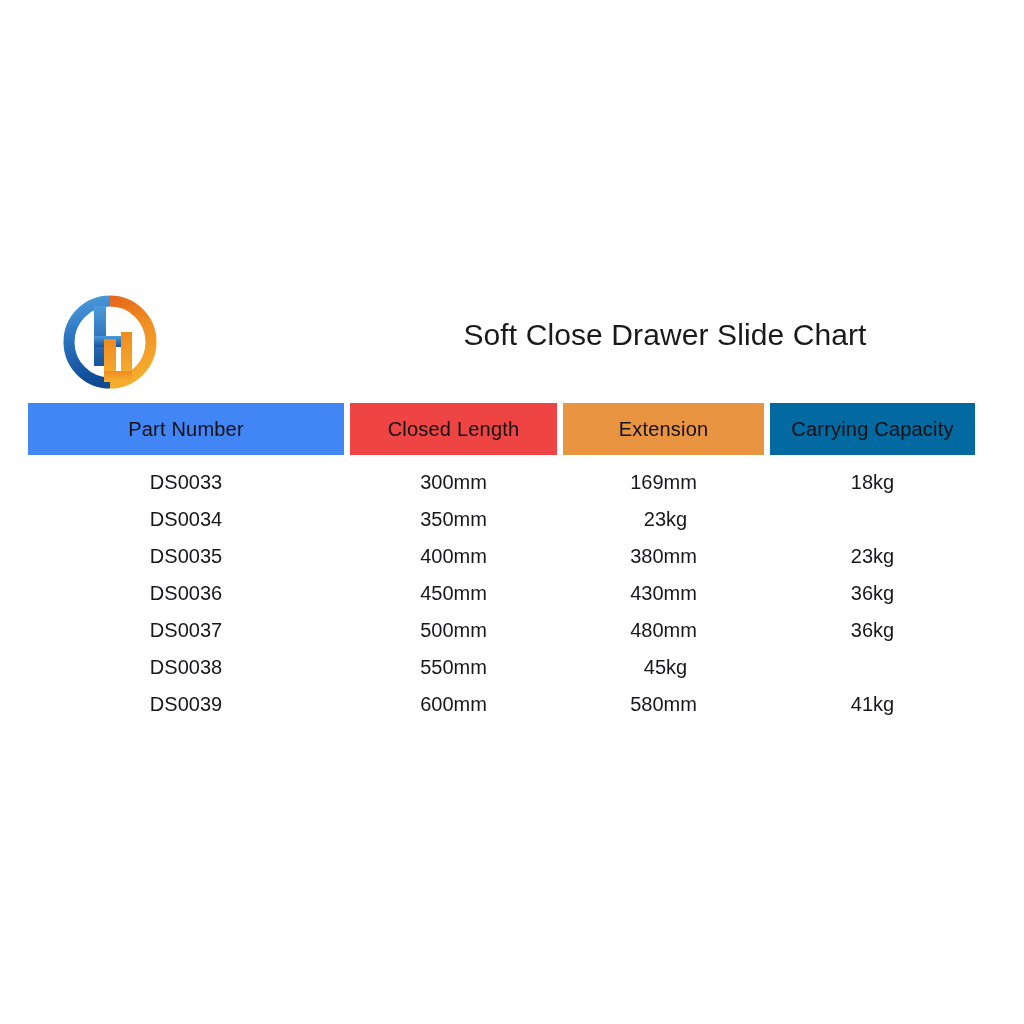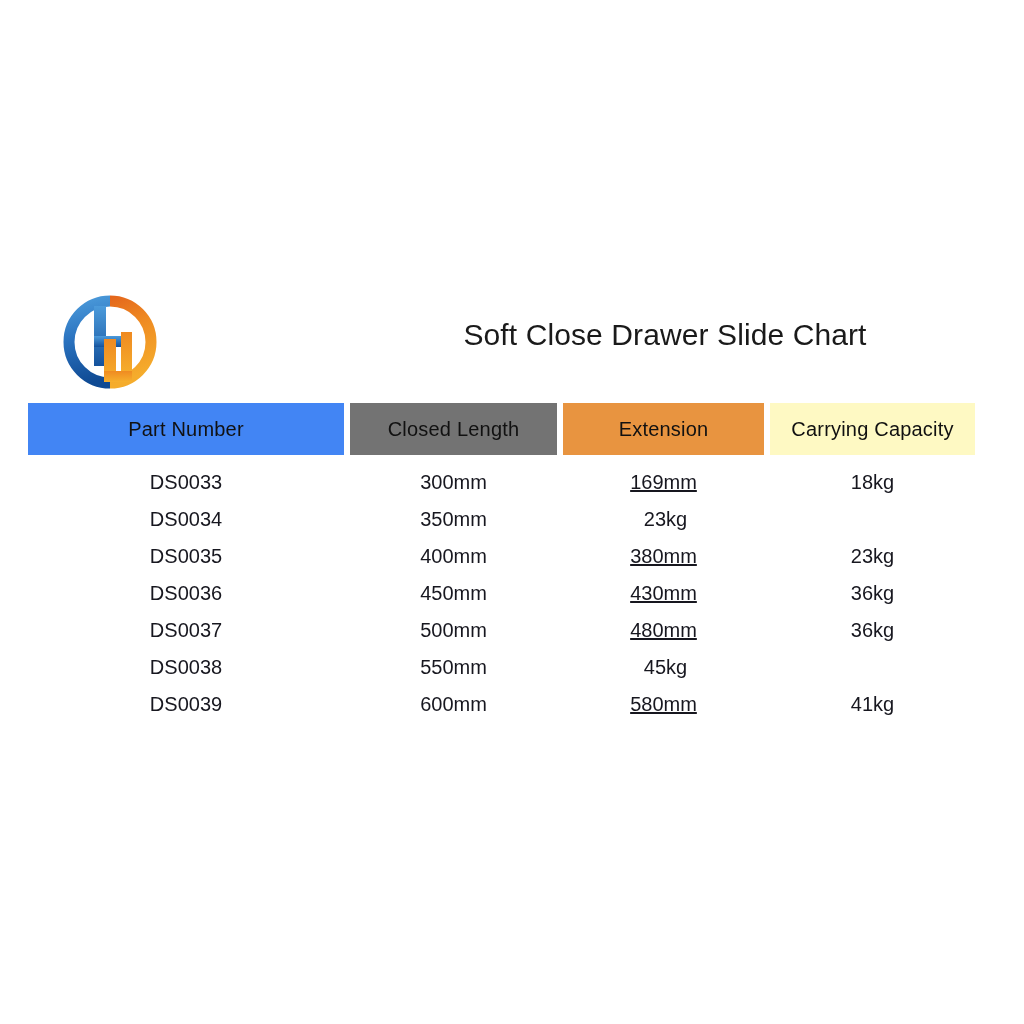--- a/index.html
+++ b/index.html
@@ -79,29 +79,29 @@
     white-space: nowrap;
   }
 
   .head-cell.part {
     width: 316px;
     background: #4285f4;
     text-align: right;
   }
   .head-cell.closed {
     width: 207px;
-    background: #737373;
+    background: #ef4444;
   }
   .head-cell.ext {
     width: 201px;
     background: #e89440;
   }
   .head-cell.cap {
     width: 205px;
-    background: #fef9c3;
+    background: #0369a1;
   }
 
   .body-rows {
     margin-top: 9px;
   }
 
   .data-row {
     display: flex;
     height: 37px;
     gap: 6px;
@@ -111,21 +111,21 @@
   .data-cell {
     text-align: center;
     font-size: 20px;
     color: #17171f;
     line-height: 37px;
     white-space: nowrap;
   }
 
   .data-cell.part   { width: 316px; }
   .data-cell.closed { width: 207px; }
-  .data-cell.ext    { width: 201px; text-decoration: underline; }
+  .data-cell.ext    { width: 201px; }
   .data-cell.cap    { width: 205px; }
 </style>
 </head>
 <body>
 
 <div id="canvas">
 
   <div class="brand-row">
 
     <div class="logo-wrap">

